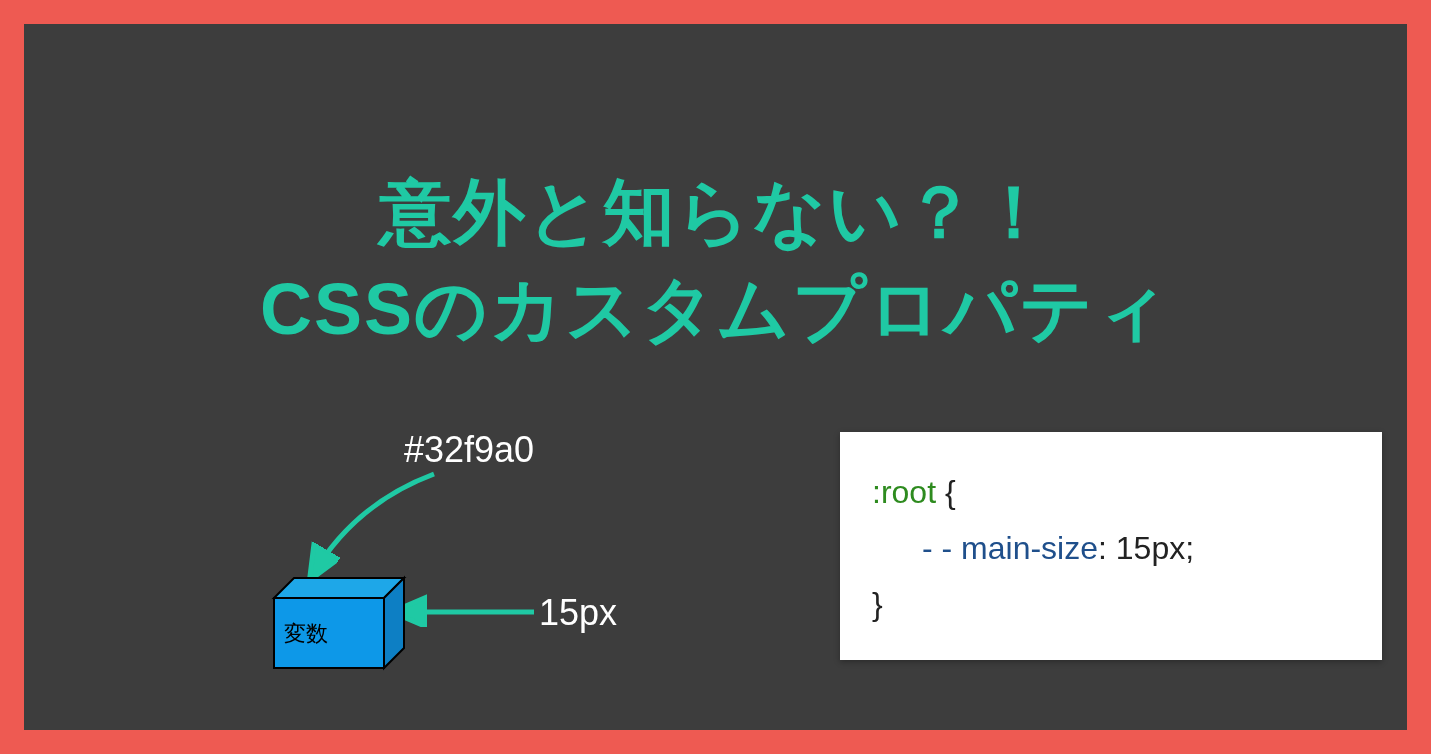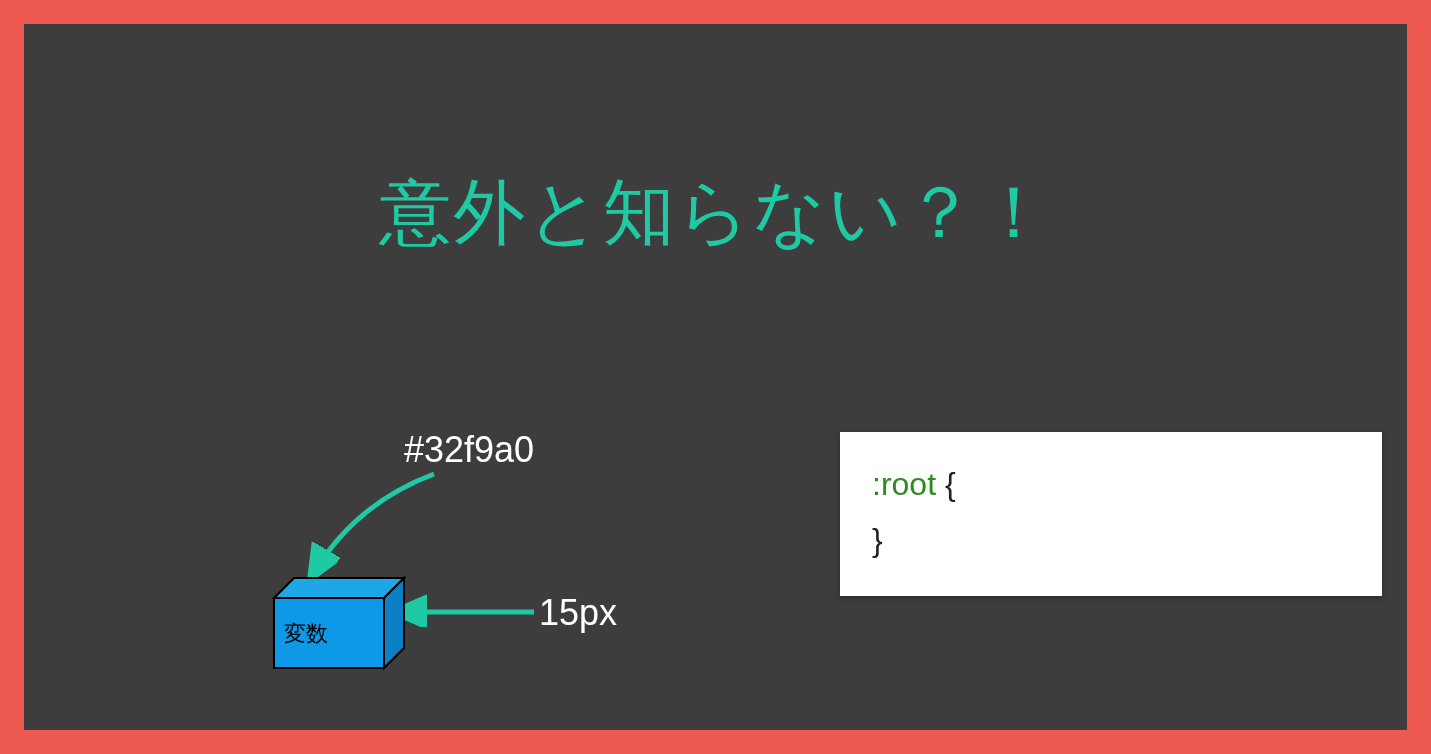--- a/index.html
+++ b/index.html
@@ -18,21 +18,21 @@
     position: relative;
   }
   .title {
     position: absolute;
     top: 140px;
     left: 0;
     right: 0;
     text-align: center;
     color: #1fc9a4;
     font-size: 72px;
-    font-weight: 400;
+    font-weight: 700;
     line-height: 1.35;
     letter-spacing: 2px;
   }
   .diagram {
     position: absolute;
     left: 180px;
     top: 400px;
     width: 520px;
     height: 300px;
   }
@@ -67,38 +67,39 @@
     font-size: 22px;
     font-weight: 400;
     color: #000;
   }
   .code-card {
     position: absolute;
     right: 25px;
     top: 408px;
     width: 542px;
     background: #ffffff;
-    padding: 24px 32px 28px 32px;
+    padding: 32px 32px 28px 32px;
     font-size: 32px;
     line-height: 1.75;
     box-shadow: 0 2px 6px rgba(0,0,0,0.3);
   }
   .code-card .sel   { color: #2e8b1f; }
   .code-card .prop  { color: #1f4f8b; }
   .code-card .val   { color: #222; }
   .code-card .brace { color: #222; }
   .indent { display: inline-block; width: 50px; }
 </style>
 </head>
 <body>
 
 <div class="slide">
 
   <div class="title">
     <span>意外と知らない？！</span><br>
+    <span>CSSのカスタムプロパティ</span>
   </div>
 
   <div class="diagram">
     <div class="hex-label">#32f9a0</div>
     <div class="px-label">15px</div>
 
     <svg class="arrow" style="left:80px; top:40px;" width="180" height="130">
       <defs>
         <marker id="ah1" markerWidth="10" markerHeight="10" refX="6" refY="3" orient="auto">
           <path d="M0,0 L7,3 L0,6 Z" fill="#1fc9a4"></path>
@@ -125,17 +126,20 @@
       <rect x="20" y="24" width="110" height="70" fill="#0d98e8" stroke="#000" stroke-width="2"></rect>
     </svg>
     <div class="box-label">変数</div>
   </div>
 
   <div class="code-card">
     <div>
       <span class="sel">:root</span><span class="brace"> {</span>
     </div>
     <div>
+      <span class="indent"></span><span class="prop">- - main-size</span><span class="val">: </span><span class="val">15px</span><span class="val">;</span>
+    </div>
+    <div>
       <span class="brace">}</span>
     </div>
   </div>
 
 </div>
 
 </body></html>

